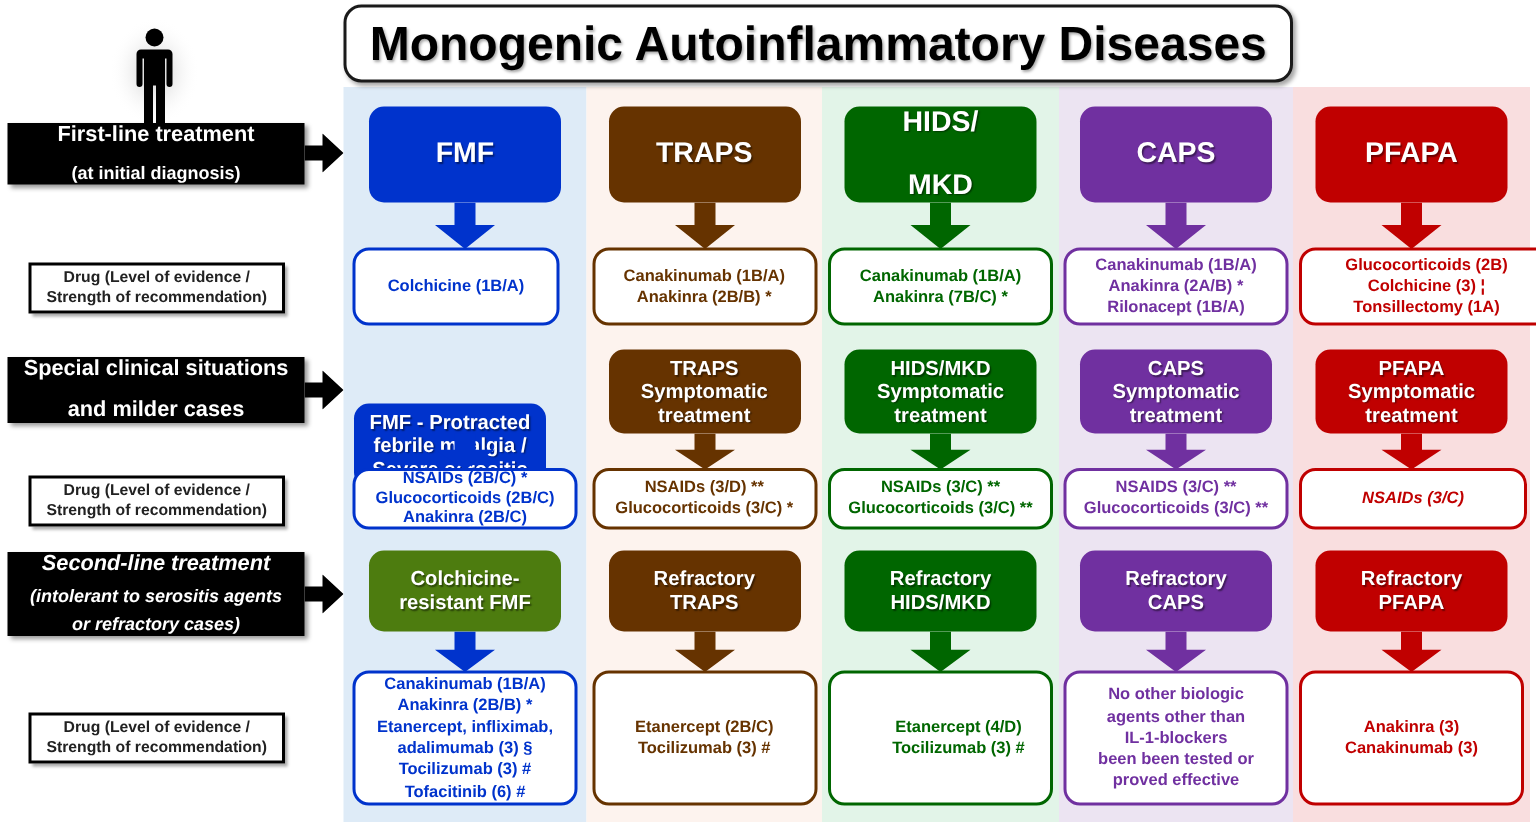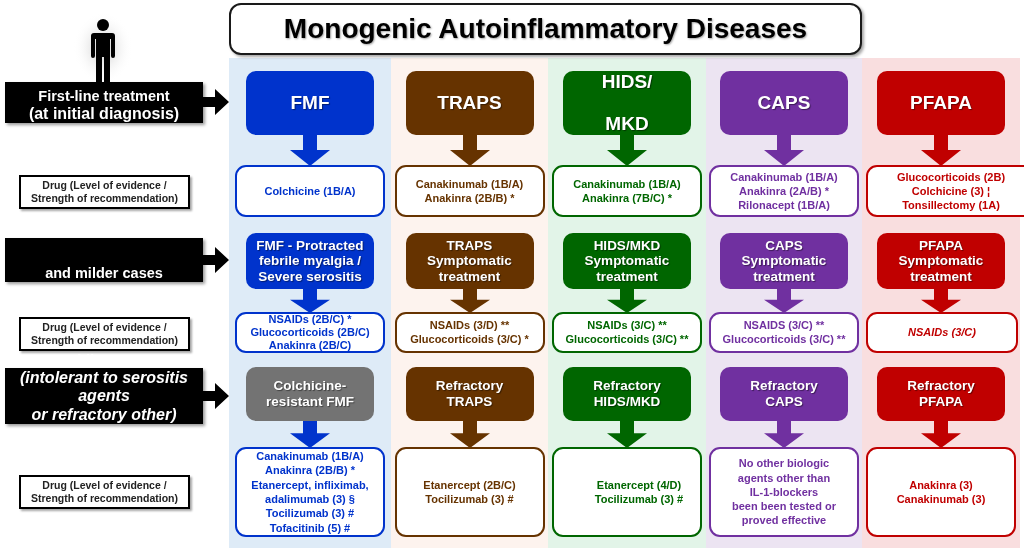--- a/index.html
+++ b/index.html
@@ -11,39 +11,39 @@
   .abs { position: absolute; box-sizing: border-box; }
 
   
   #title-box {
     left: 229px; top: 3px; width: 633px; height: 52px;
     border: 2px solid #1a1a1a; border-radius: 12px; background: #fff;
     display: flex; align-items: center; justify-content: center;
     box-shadow: 2px 2px 3px rgba(0,0,0,0.35);
   }
   #title-box span {
-    font-weight: bold; font-size: 28px; color: #000;
+    font-weight: bold; font-size: 32px; color: #000;
     text-shadow: 1px 1px 2px rgba(0,0,0,0.35);
   }
 
   
   #person { left: 70px; top: 8px; width: 66px; height: 76px; }
 
   
   .col-bg { top: 58px; height: 490px; }
 
   
   .row-label {
     left: 5px; width: 198px; background: #000; color: #fff;
-    display: flex; flex-direction: column; align-items: center; justify-content: flex-end;
+    display: flex; flex-direction: column; align-items: center; justify-content: space-between;
     text-align: center; box-shadow: 2px 2px 3px rgba(0,0,0,0.4);
     line-height: 1.15;
   }
   .row-label .main { font-weight: bold; font-size: 14.5px; }
-  .row-label .sub { font-weight: bold; font-size: 16px; }
+  .row-label .sub { font-weight: bold; font-size: 12px; }
   .big-arrow { left: 203px; width: 26px; height: 26px; }
 
   .drug-label {
     left: 19px; width: 171px; height: 34px;
     border: 2px solid #000; background: #fff;
     display: flex; flex-direction: column; align-items: center; justify-content: center;
     font-size: 10.5px; font-weight: bold; color: #222; line-height: 1.25;
     box-shadow: 2px 2px 2px rgba(0,0,0,0.35);
   }
 
@@ -106,86 +106,87 @@
       <path d="M0 8 h12 v-8 l14 13 l-14 13 v-8 h-12z" fill="#000"></path>
     </svg>
 </div>
 
 <div class="abs drug-label" style="top:175px;">
   <span>Drug (Level of evidence /</span>
   <span>Strength of recommendation)</span>
 </div>
 
 <div class="abs row-label" style="top:238px;height:44px;">
+  <span class="main">Special clinical situations</span>
   <span class="main">and milder cases</span>
 </div>
 <div class="abs big-arrow" style="top:247px;">
   <svg width="26" height="26" viewBox="0 0 26 26">
       <path d="M0 8 h12 v-8 l14 13 l-14 13 v-8 h-12z" fill="#000"></path>
     </svg>
 </div>
 
 <div class="abs drug-label" style="top:317px;">
   <span>Drug (Level of evidence /</span>
   <span>Strength of recommendation)</span>
 </div>
 
 <div class="abs row-label" style="top:368px;height:56px;font-style:italic;">
   <span class="main">Second-line treatment</span>
   <span class="sub">(intolerant to serositis agents</span>
-  <span class="sub">or refractory other)</span>
+  <span class="sub">or refractory cases)</span>
 </div>
 <div class="abs big-arrow" style="top:383px;">
   <svg width="26" height="26" viewBox="0 0 26 26">
       <path d="M0 8 h12 v-8 l14 13 l-14 13 v-8 h-12z" fill="#000"></path>
     </svg>
 </div>
 
 <div class="abs drug-label" style="top:475px;">
   <span>Drug (Level of evidence /</span>
   <span>Strength of recommendation)</span>
 </div>
 
 <div id="disease-content">
     <div class="abs hdr r1" style="left: 246px; width: 128px; background: rgb(0, 51, 204);">
       <span>FMF</span>
     </div>
     <div class="abs down-arrow" style="left: 288px; top: 135px; height: 31px;"><svg width="44" height="31" viewBox="0 0 44 31">
         <path d="M15 0 h14 v15 h13 l-20 16 l-20 -16 h13z" fill="#0033CC"></path>
       </svg></div>
-    <div class="abs drug-box r1" style="left: 235px; width: 150px; border-color: rgb(0, 51, 204); color: rgb(0, 51, 204);">
+    <div class="abs drug-box r1" style="left: 235px; width: 138px; border-color: rgb(0, 51, 204); color: rgb(0, 51, 204);">
       <span>Colchicine (1B/A)</span>
     </div>
-    <div class="abs hdr r2" style="left: 246px; width: 128px; background: rgb(0, 51, 204);">
+    <div class="abs hdr r2" style="left: 236px; width: 128px; background: rgb(0, 51, 204); margin-top: 36px;">
       <span>FMF - Protracted</span>
       <span>febrile myalgia /</span>
       <span>Severe serositis</span>
     </div>
     <div class="abs down-arrow" style="left: 288px; top: 289px; height: 24px;"><svg width="44" height="24" viewBox="0 0 44 24">
         <path d="M15 0 h14 v10.799999999999999 h13 l-20 13.200000000000001 l-20 -13.200000000000001 h13z" fill="#0033CC"></path>
       </svg></div>
     <div class="abs drug-box r2" style="left: 235px; width: 150px; border-color: rgb(0, 51, 204); color: rgb(0, 51, 204);">
       <span>NSAIDs (2B/C) *</span>
       <span>Glucocorticoids (2B/C)</span>
       <span>Anakinra (2B/C)</span>
     </div>
-    <div class="abs hdr r3" style="left: 246px; width: 128px; background: #737373;">
+    <div class="abs hdr r3" style="left: 246px; width: 128px; background: #4d7c0f;">
       <span>Colchicine-</span>
       <span>resistant FMF</span>
     </div>
     <div class="abs down-arrow" style="left: 288px; top: 421px; height: 27px;"><svg width="44" height="27" viewBox="0 0 44 27">
         <path d="M15 0 h14 v12.149999999999999 h13 l-20 14.850000000000001 l-20 -14.850000000000001 h13z" fill="#0033CC"></path>
       </svg></div>
     <div class="abs drug-box r3" style="left: 235px; width: 150px; border-color: rgb(0, 51, 204); color: rgb(0, 51, 204);">
       <span>Canakinumab (1B/A)</span>
       <span>Anakinra (2B/B) *</span>
       <span>Etanercept, infliximab,</span>
       <span>adalimumab (3) §</span>
       <span>Tocilizumab (3) #</span>
-      <span>Tofacitinib (5) #</span>
+      <span>Tofacitinib (6) #</span>
     </div>
     <div class="abs hdr r1" style="left: 405.5px; width: 128px; background: rgb(102, 51, 0);">
       <span>TRAPS</span>
     </div>
     <div class="abs down-arrow" style="left: 447.5px; top: 135px; height: 31px;"><svg width="44" height="31" viewBox="0 0 44 31">
         <path d="M15 0 h14 v15 h13 l-20 16 l-20 -16 h13z" fill="#663300"></path>
       </svg></div>
     <div class="abs drug-box r1" style="left: 394.5px; width: 150px; border-color: rgb(102, 51, 0); color: rgb(102, 51, 0);">
       <span>Canakinumab (1B/A)</span>
       <span>Anakinra (2B/B) *</span>

